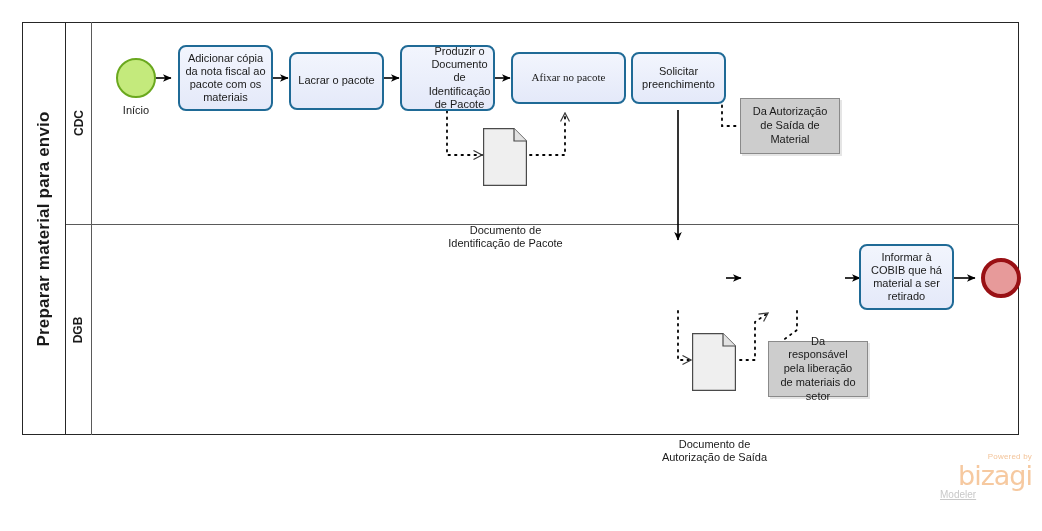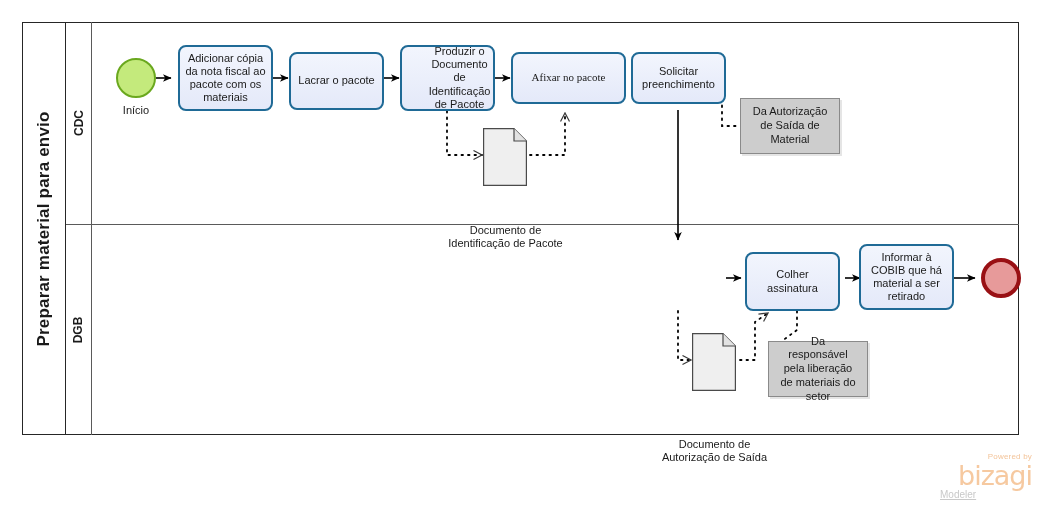--- a/index.html
+++ b/index.html
@@ -277,23 +277,20 @@
       <path d="M31,0.6 L31,13 L43.4,13" fill="#e2e2e2" stroke="#4a4a4a" stroke-width="1.2"></path>
     </svg>
   </div>
   <div class="abs doc-label" style="left:448px; top:176px; width:115px;">Documento de Identificação de Pacote</div>
 
   <div class="abs annotation" style="left:740px; top:98px; width:100px; height:56px;">
     <span>Da Autorização de Saída de Material</span>
   </div>
 
 
-  <div class="abs task" style="left:745px; top:252px; width:95px; height:59px;">
-    <span>Colher assinatura</span>
-  </div>
 
   <div class="abs task" style="left:859px; top:244px; width:95px; height:66px;">
     <span>Informar à COBIB que há material a ser retirado</span>
   </div>
 
   <div class="abs event event-end" style="left:981px; top:258px; width:40px; height:40px;"></div>
 
   <div class="abs" style="left:692px; top:333px;">
     <svg class="doc-shape" viewBox="0 0 44 58">
       <path d="M0.6,0.6 L31,0.6 L43.4,13 L43.4,57.4 L0.6,57.4 Z" fill="#efefef" stroke="#4a4a4a" stroke-width="1.2"></path>

